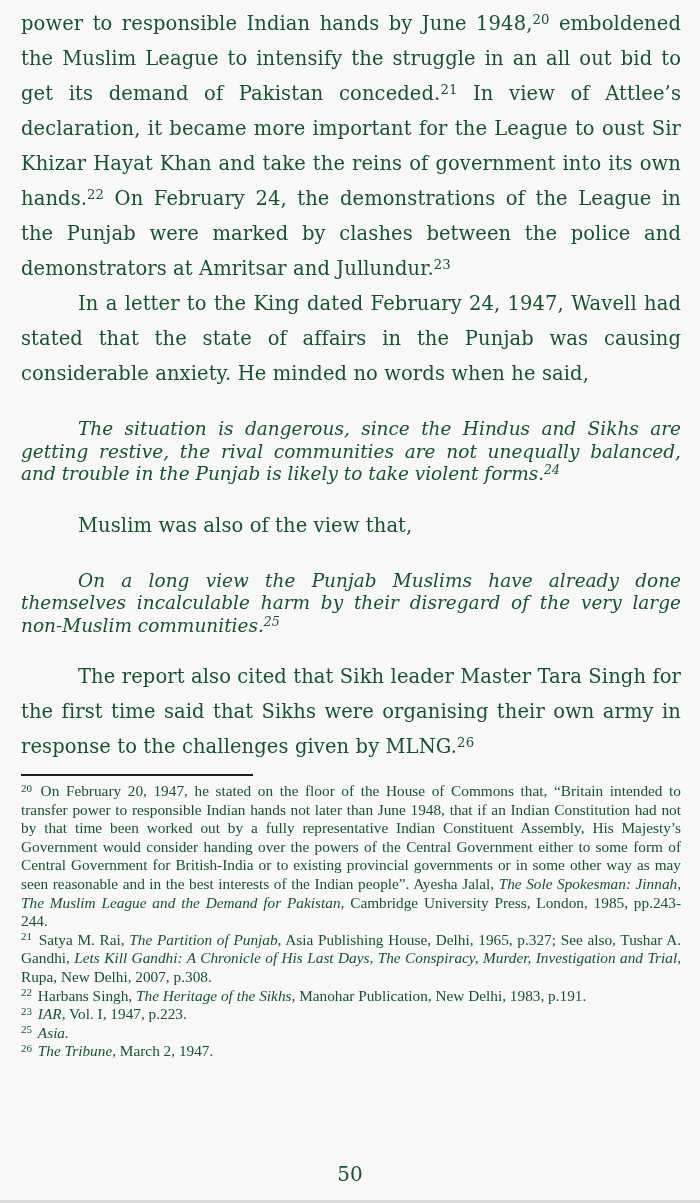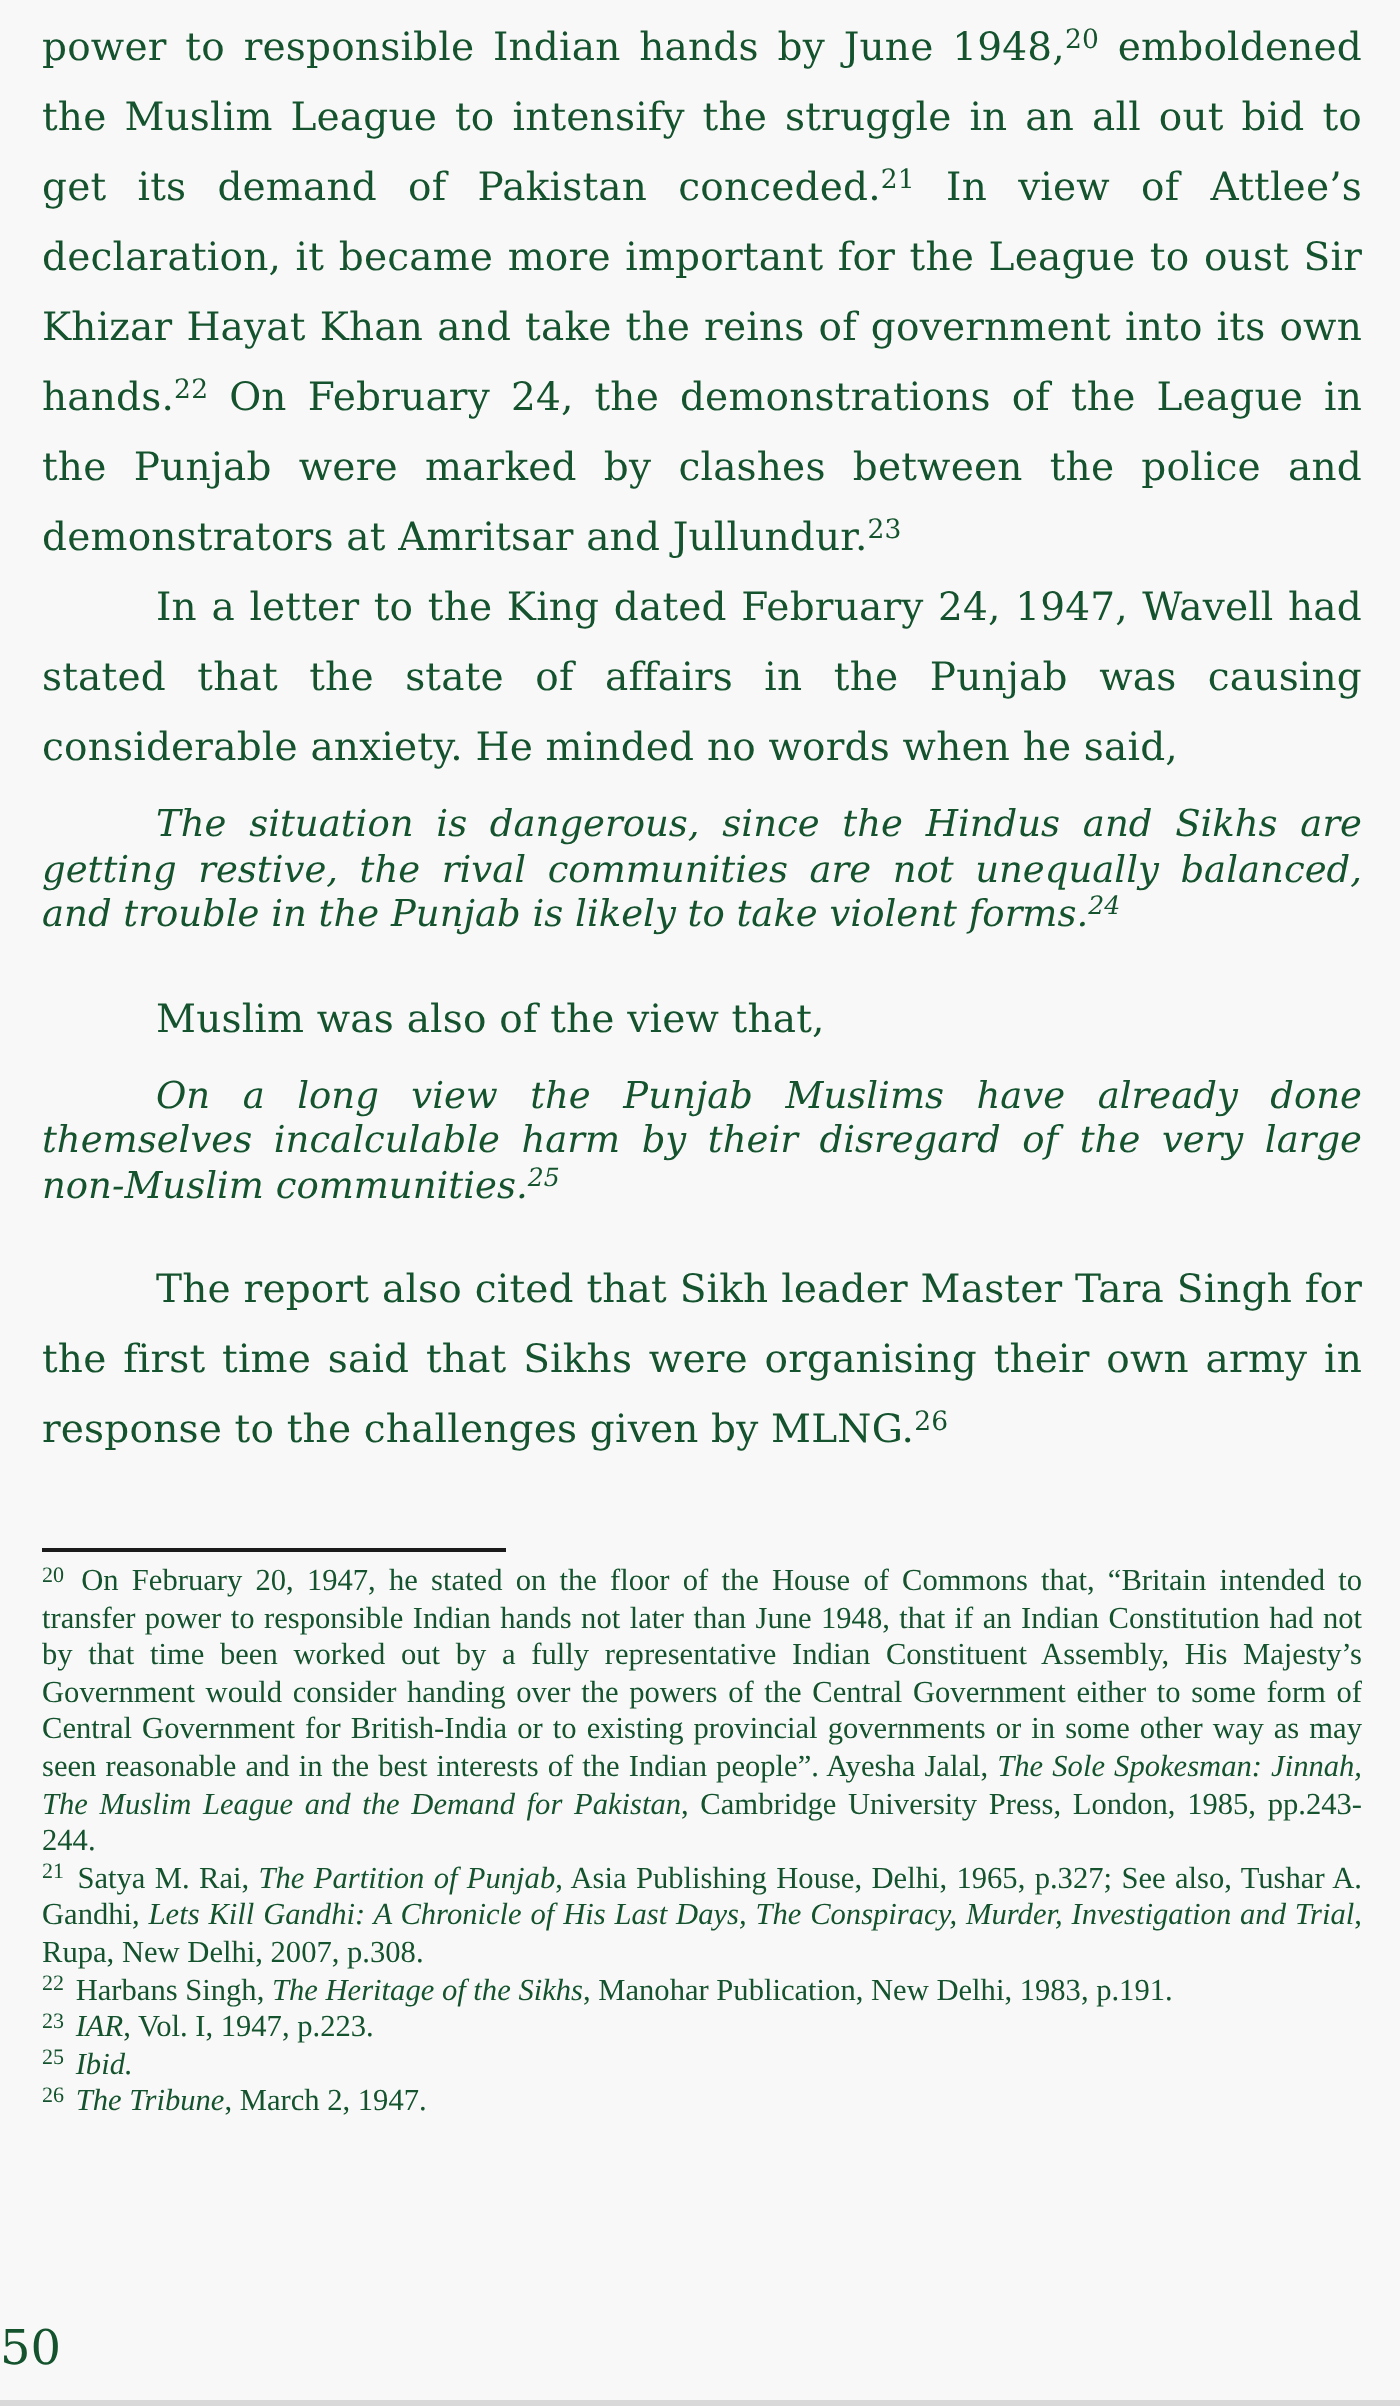--- a/index.html
+++ b/index.html
@@ -32,21 +32,21 @@
   .body-text p.body {
     margin: 0;
     font-size: 19.5px;
     line-height: 35px;
     text-align: justify;
     letter-spacing: 0.1px;
   }
   .body-text p.body.indent { text-indent: 57px; }
 
   .body-text blockquote.quote {
-    margin: 11px 0 22px 0;
+    margin: 27px 0 22px 0;
     font-size: 18.5px;
     line-height: 22.5px;
     font-style: italic;
     text-align: justify;
     text-indent: 57px;
   }
 
   sup.fnref {
     font-size: 68%;
     line-height: 0;
@@ -81,21 +81,22 @@
     vertical-align: baseline;
     position: relative;
     top: -0.4em;
     margin-right: 2px;
   }
 
   .page-number {
     position: absolute;
     left: 0; right: 0;
     top: 1162px;
-    font-size: 24px;
+    text-align: center;
+    font-size: 20px;
     line-height: 24px;
   }
 </style>
 </head>
 <body>
 
 <div class="page">
 
   <main class="body-text">
       <p class="body"><span>power to responsible Indian hands by June 1948,</span><sup class="fnref">20</sup><span> emboldened the Muslim League to intensify the struggle in an all out bid to get its demand of Pakistan conceded.</span><sup class="fnref">21</sup><span> In view of Attlee’s declaration, it became more important for the League to oust Sir Khizar Hayat Khan and take the reins of government into its own hands.</span><sup class="fnref">22</sup><span> On February 24, the demonstrations of the League in the Punjab were marked by clashes between the police and demonstrators at Amritsar and Jullundur.</span><sup class="fnref">23</sup></p>
@@ -106,19 +107,19 @@
       <p class="body indent"><span>The report also cited that Sikh leader Master Tara Singh for the first time said that Sikhs were organising their own army in response to the challenges given by MLNG.</span><sup class="fnref">26</sup></p>
     </main>
 
   <div class="footnote-rule"></div>
 
   <section class="footnotes">
       <div class="footnote"><sup class="fnnum">20</sup> <span>On February 20, 1947, he stated on the floor of the House of Commons that, “Britain intended to transfer power to responsible Indian hands not later than June 1948, that if an Indian Constitution had not by that time been worked out by a fully representative Indian Constituent Assembly, His Majesty’s Government would consider handing over the powers of the Central Government either to some form of Central Government for British-India or to existing provincial governments or in some other way as may seen reasonable and in the best interests of the Indian people”. Ayesha Jalal, </span><i>The Sole Spokesman: Jinnah, The Muslim League and the Demand for Pakistan</i><span>, Cambridge University Press, London, 1985, pp.243-244.</span></div>
       <div class="footnote"><sup class="fnnum">21</sup> <span>Satya M. Rai, </span><i>The Partition of Punjab</i><span>, Asia Publishing House, Delhi, 1965, p.327; See also, Tushar A. Gandhi, </span><i>Lets Kill Gandhi: A Chronicle of His Last Days, The Conspiracy, Murder, Investigation and Trial</i><span>, Rupa, New Delhi, 2007, p.308.</span></div>
       <div class="footnote"><sup class="fnnum">22</sup> <span>Harbans Singh, </span><i>The Heritage of the Sikhs</i><span>, Manohar Publication, New Delhi, 1983, p.191.</span></div>
       <div class="footnote"><sup class="fnnum">23</sup> <i>IAR</i><span>, Vol. I, 1947, p.223.</span></div>
-      <div class="footnote"><sup class="fnnum">25</sup> <i>Ibid.</i></div>
+      <div class="footnote"><sup class="fnnum">25</sup> <i>Asia.</i></div>
       <div class="footnote"><sup class="fnnum">26</sup> <i>The Tribune</i><span>, March 2, 1947.</span></div>
     </section>
 
   <div class="page-number">50</div>
 
 </div>
 
 </body></html>

